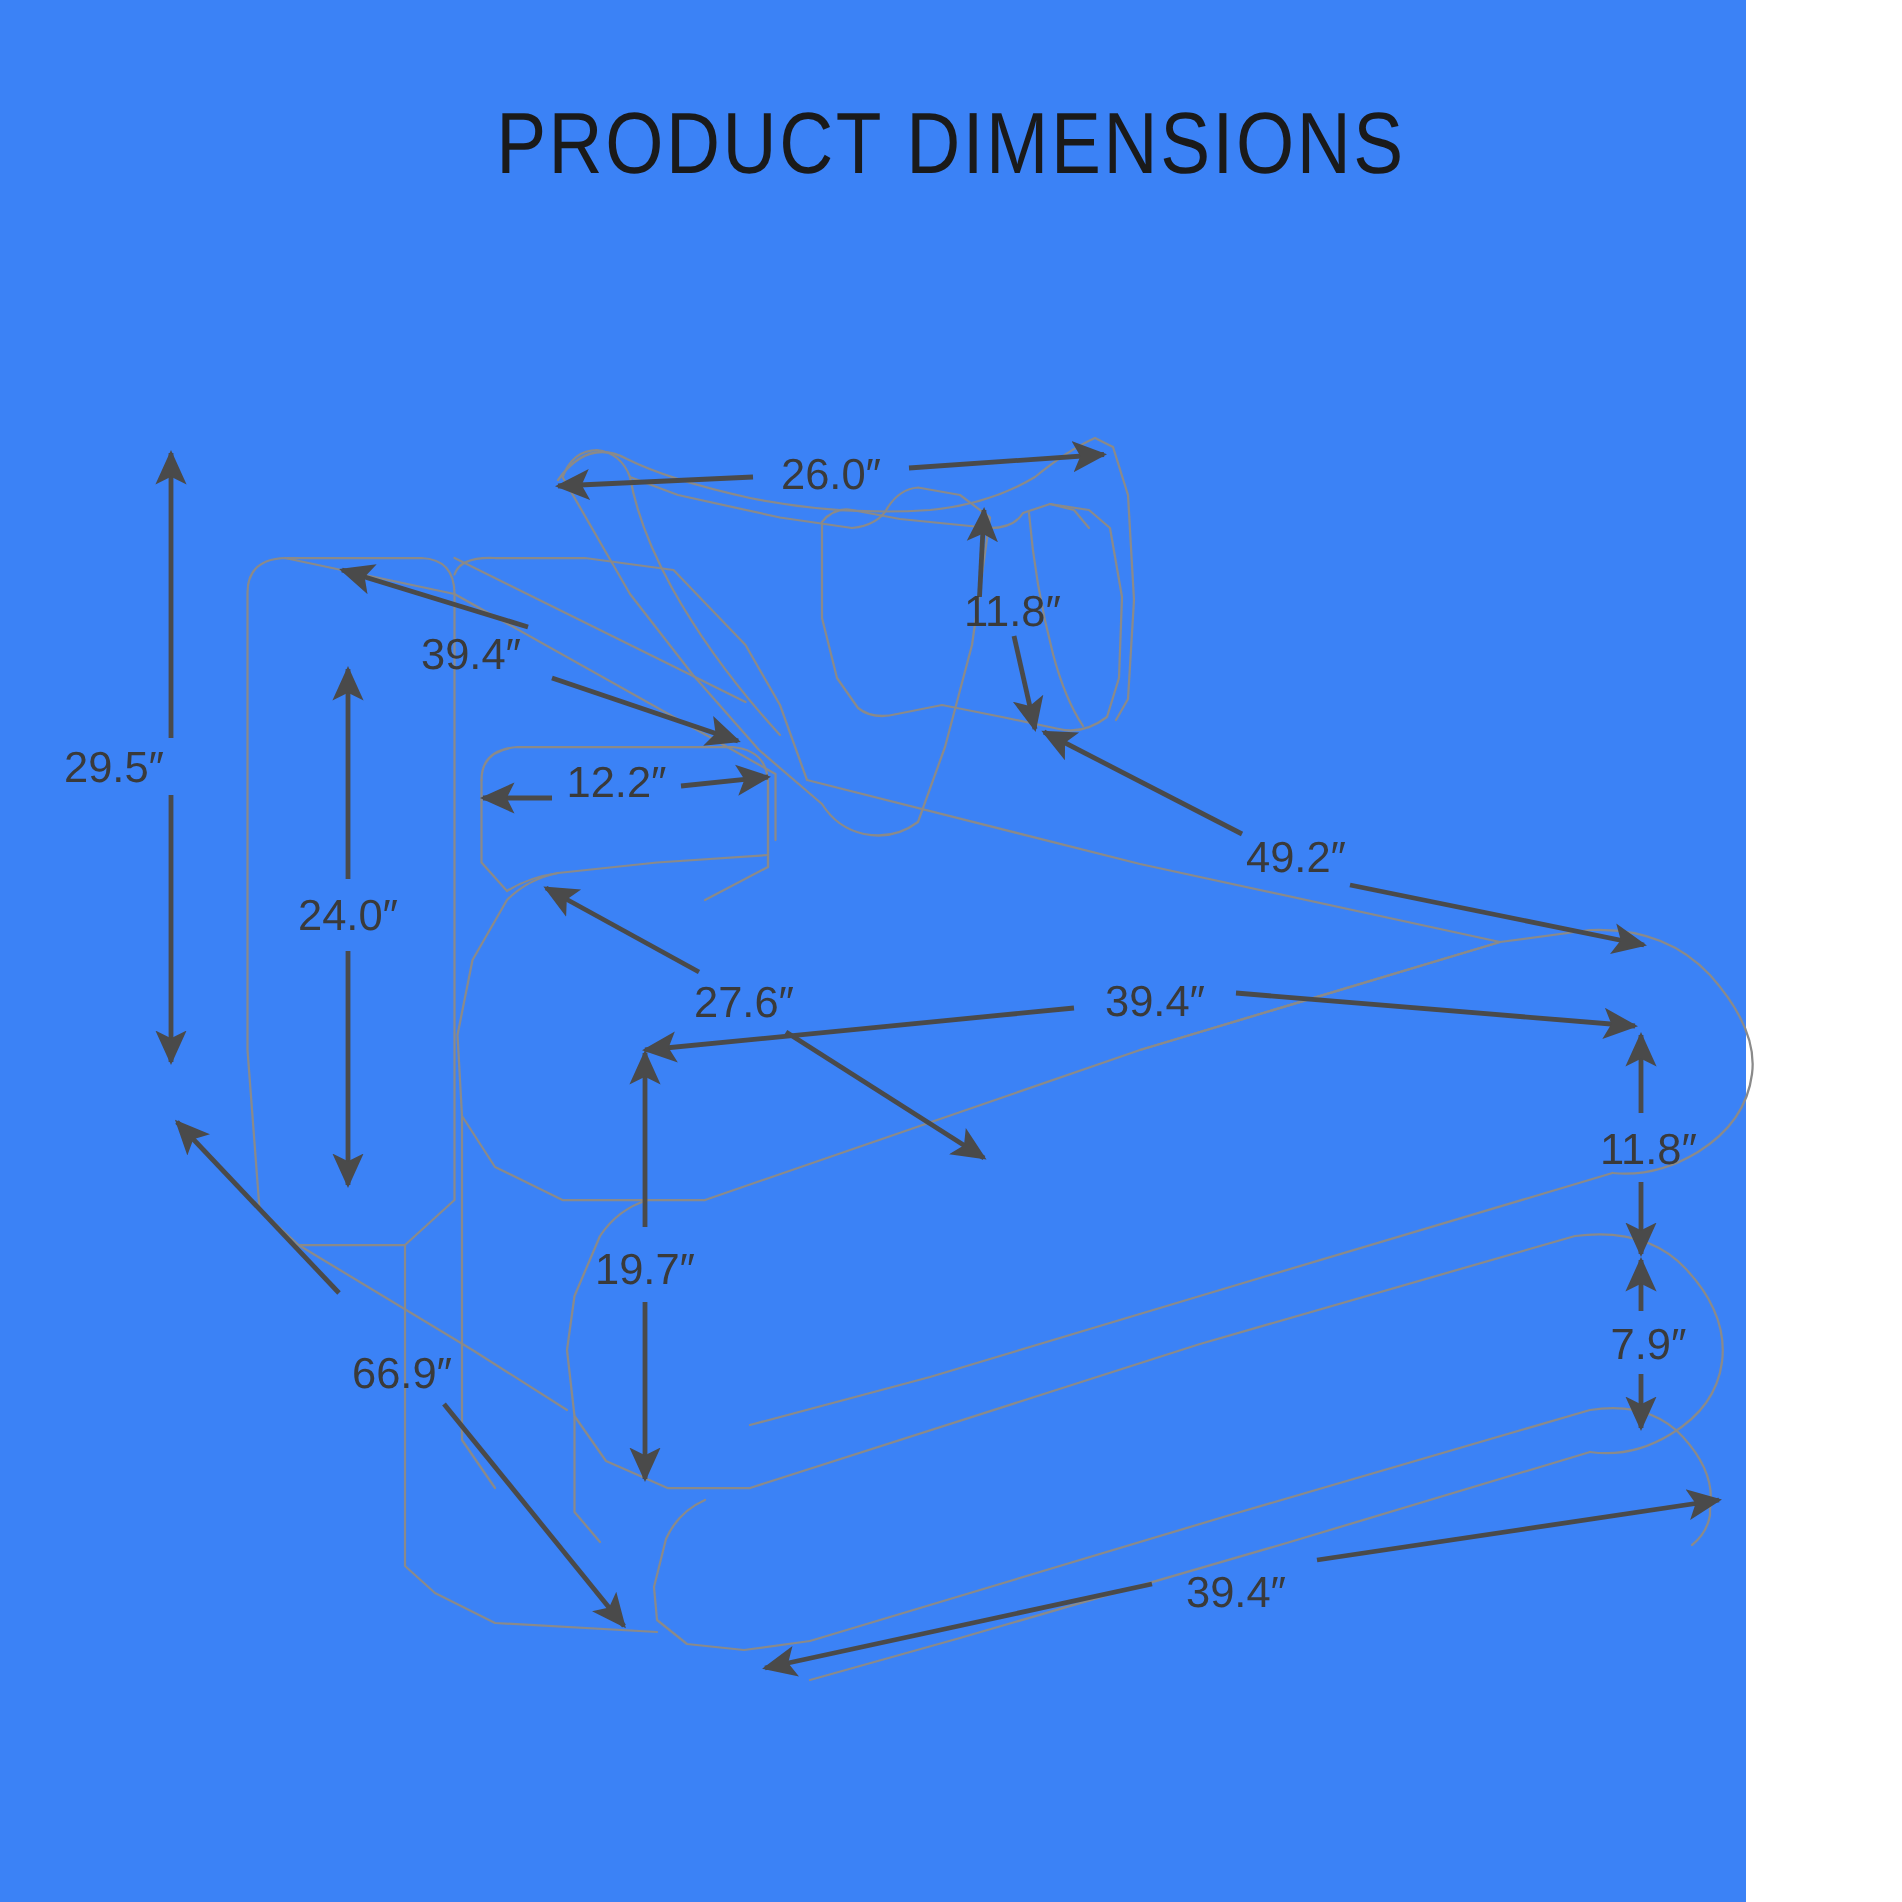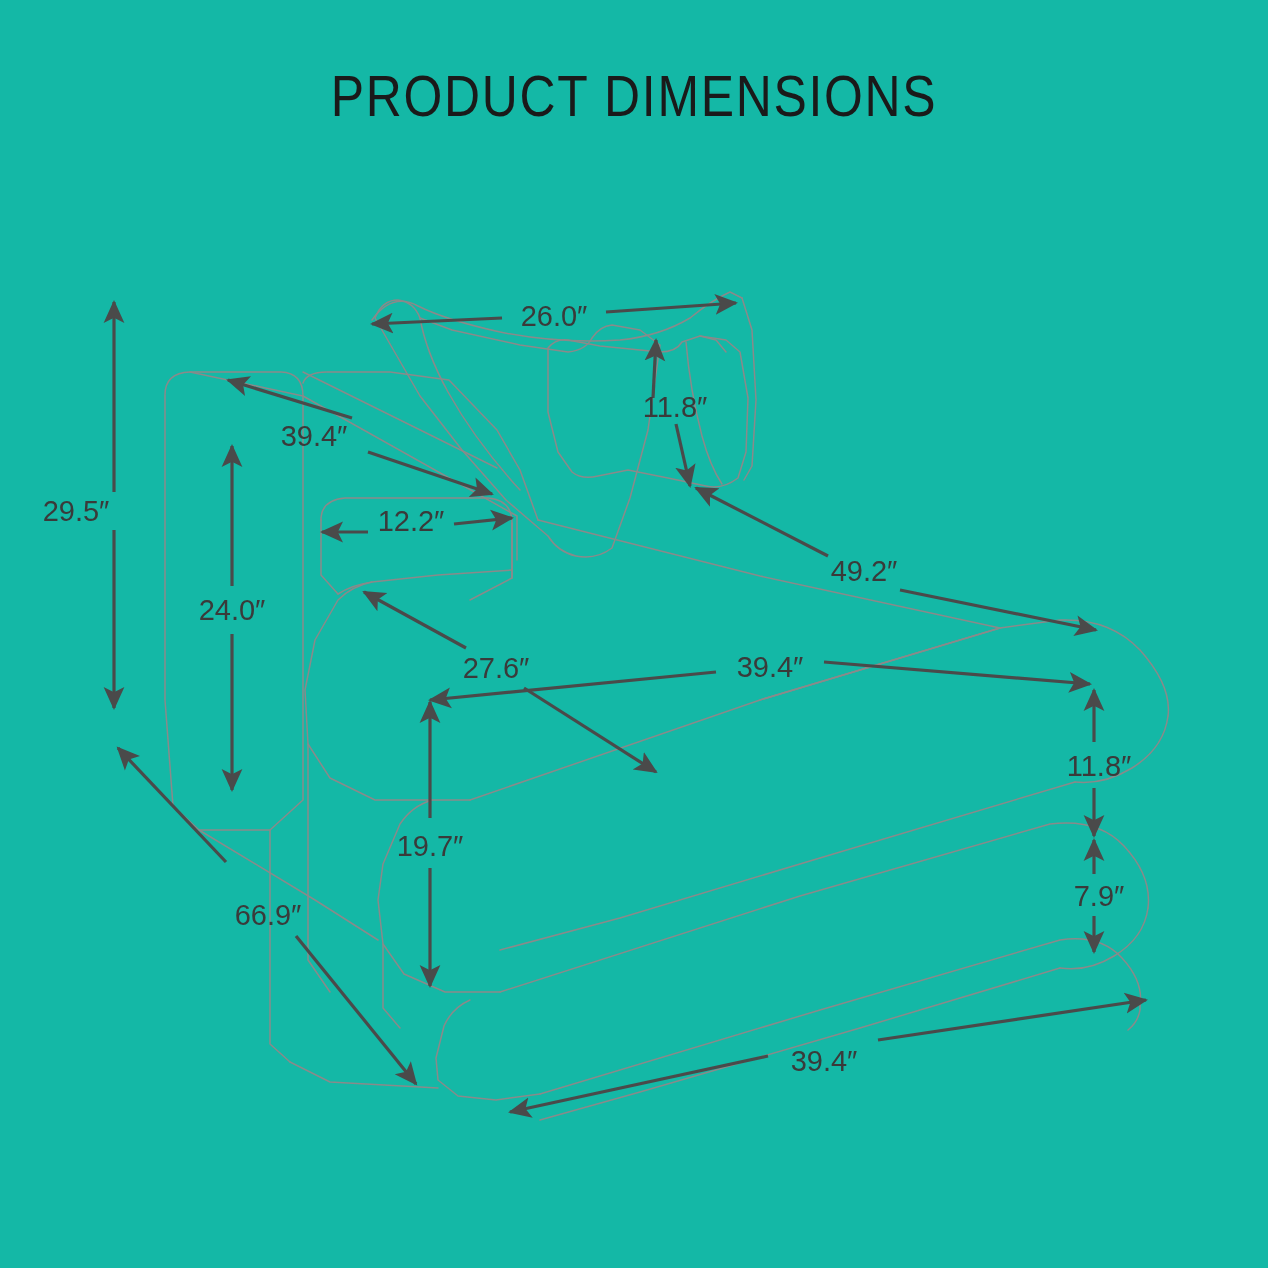--- a/index.html
+++ b/index.html
@@ -10,23 +10,23 @@
   }
   body {
     width: 1268px;
     height: 1268px;
     font-family: "Liberation Sans", sans-serif;
     color: #2b2b2b;
     overflow: hidden;
   }
   #page {
     position: relative;
-    width: 1268px;
+    width: 1164px;
     height: 1268px;
-    background: #14b8a6;
+    background: #3b82f6;
   }
   #title {
     position: absolute;
     left: 0;
     top: 62px;
     width: 1268px;
     text-align: center;
     font-family: "Liberation Sans", sans-serif;
     font-size: 58px;
     font-weight: 400;

